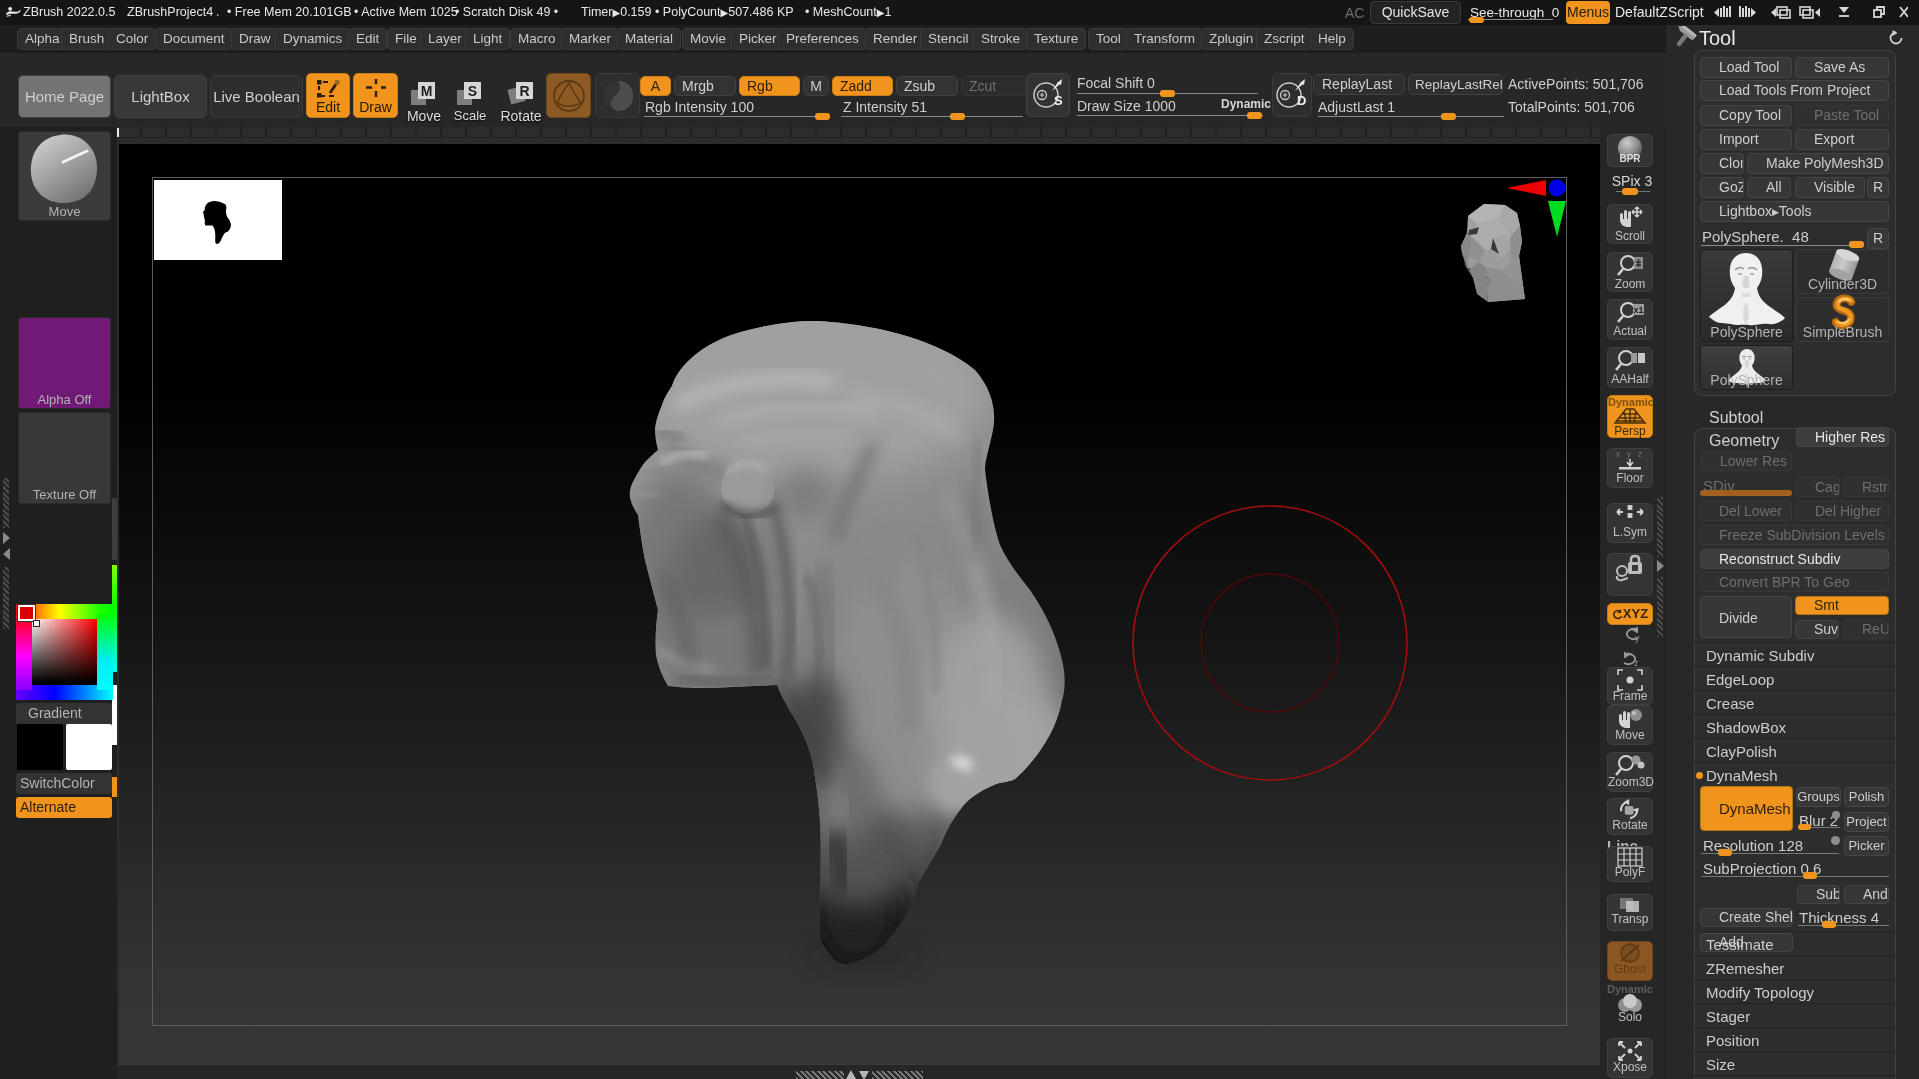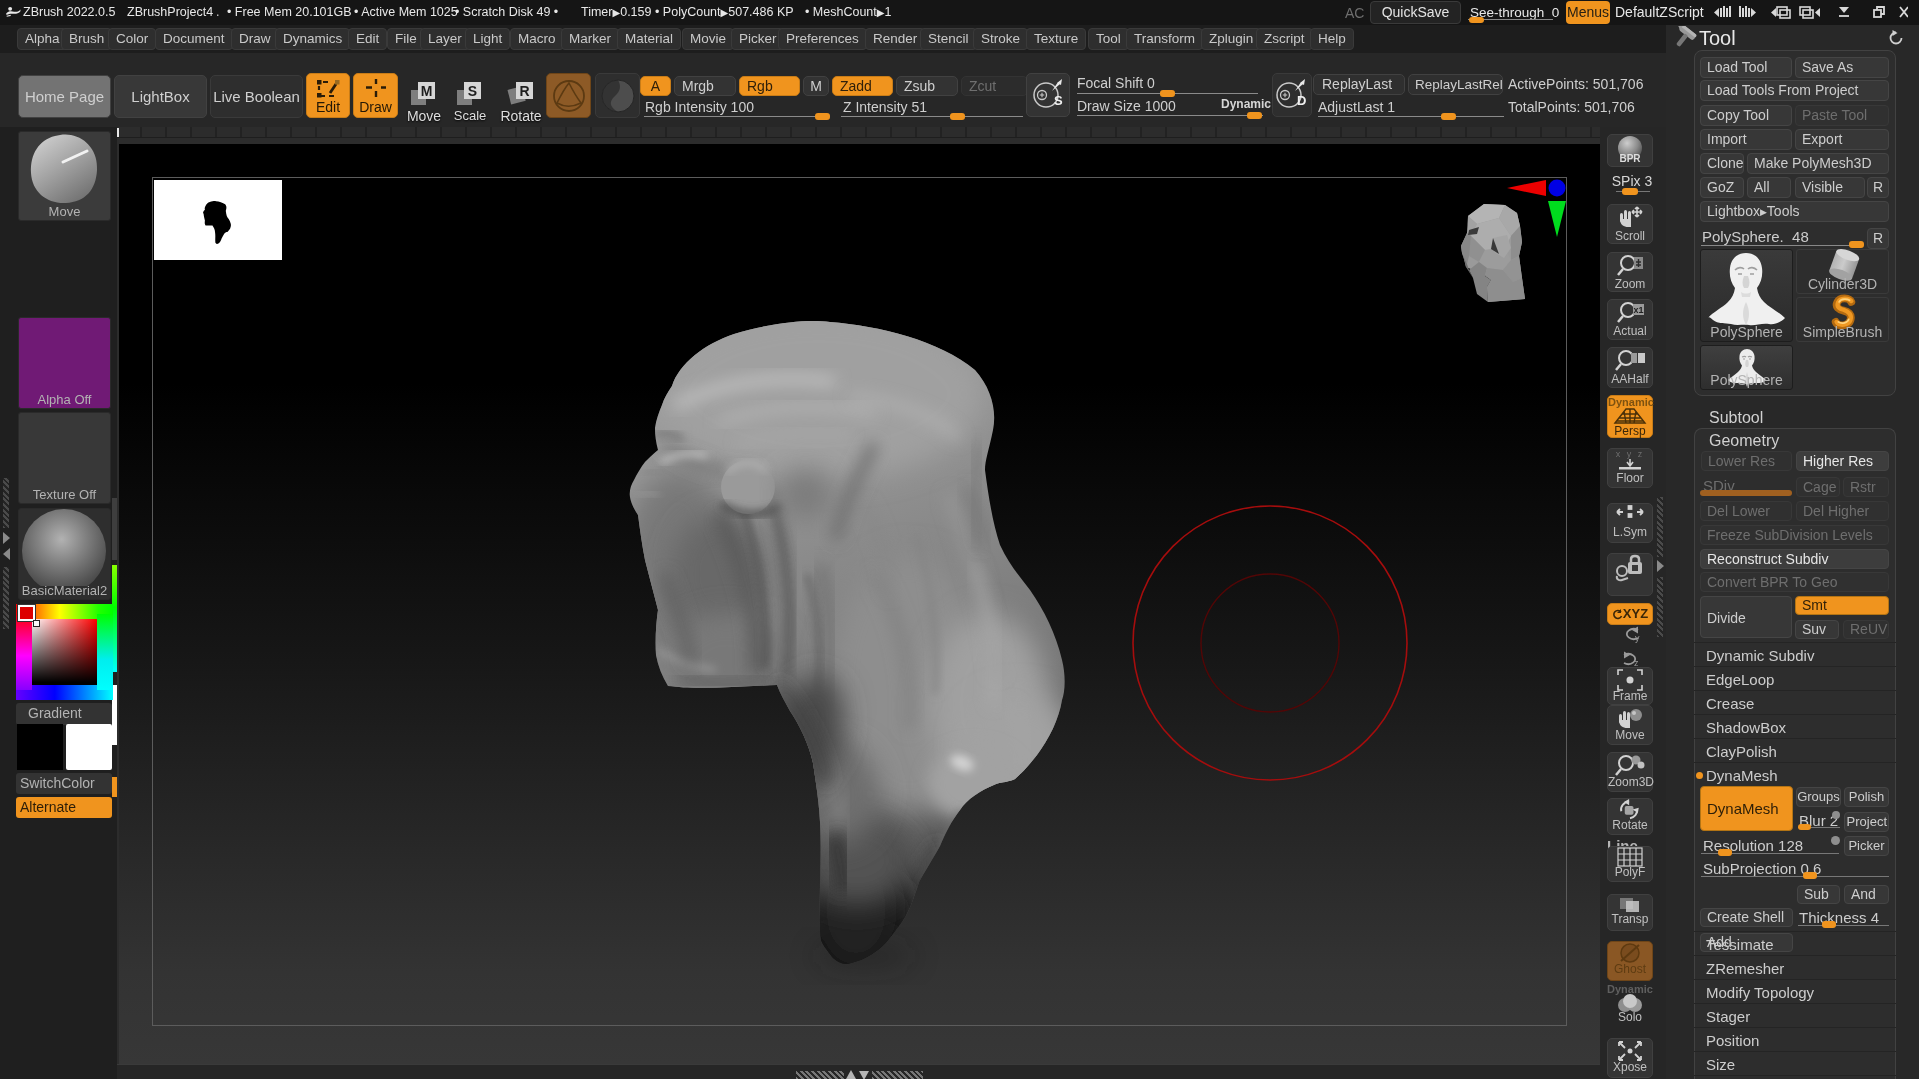--- a/index.html
+++ b/index.html
@@ -26,21 +26,21 @@
 
 #canvas { position:absolute; top:127px; left:117px; width:1483px; height:952px; background:#2c2c2c; }
 #tickbar { position:absolute; top:0; left:0; width:1483px; height:11px; background:repeating-linear-gradient(to right,#2c2c2c 0 23px,#222 23px 25px); border-bottom:1px solid #1e1e1e; }
 #cv { position:absolute; top:17px; left:2px; width:1481px; height:920px; background:linear-gradient(#000 0%, #000 26%, #161616 55%, #333333 90%, #373737 100%); }
 #frame { position:absolute; left:33px; top:33px; width:1415px; height:849px; border:1px solid #5c5c5c; }
 
 #rightstrip { position:absolute; top:127px; left:1600px; width:66px; height:952px; background:#262626; }
 .sbtn { position:absolute; left:7px; width:46px; background:#343434; border:1px solid #404040; border-radius:5px; color:#c0c0c0; font-size:11px; text-align:center; }
 
 #rightpanel { position:absolute; top:25px; left:1666px; width:253px; height:1054px; background:#282828; }
-.pbtn { position:absolute; background:#373737; border:1px solid #454545; border-radius:4px; color:#cdcdcd; font-size:14px; padding:0 6px; white-space:nowrap; overflow:hidden; }
+.pbtn { position:absolute; background:#373737; border:1px solid #454545; border-radius:4px; color:#cdcdcd; font-size:14px; padding:0 18px; white-space:nowrap; overflow:hidden; }
 .pbtn.dis { background:#303030; border-color:#383838; color:#6e6e6e; }
 .sect { position:absolute; left:28px; width:202px; color:#cdcdcd; font-size:15px; }
 </style>
 </head>
 <body>
 <div id="root">
   <div id="titlebar">
     <svg class="abs" style="left:5px;top:4px" width="16" height="16" viewBox="0 0 28 21">
       <circle cx="9" cy="5" r="3.4" fill="#e8e8e8"></circle>
       <path d="M2,13 C6,8 12,9 16,10 C21,11 25,9 27,6 L27,9 C24,13 19,14 14,13.5 C9,13 5,14 3,16 Z" fill="#e8e8e8"></path>
@@ -252,34 +252,20 @@
         <path d="M44,30 L68,19" stroke="#f2f2f2" stroke-width="3" fill="none" stroke-linecap="round"></path>
       </svg>
       <div class="tlabel">Move</div>
     </div>
     <div class="tile" style="top:190px;height:92px;background:#701a75">
       <div class="tlabel">Alpha Off</div>
     </div>
     <div class="tile" style="top:285px;height:92px;background:#383838">
       <div class="tlabel">Texture Off</div>
     </div>
-    <div class="tile" style="top:381px;height:92px;background:#2e2e2e">
-      <svg width="91" height="77" viewBox="0 0 91 77">
-        <defs>
-            <radialGradient id="bmg" cx="47%" cy="36%" r="70%">
-              <stop offset="0%" stop-color="#b2b2b2"></stop>
-              <stop offset="40%" stop-color="#828282"></stop>
-              <stop offset="85%" stop-color="#4e4e4e"></stop>
-              <stop offset="100%" stop-color="#424242"></stop>
-            </radialGradient>
-          </defs>
-        <circle cx="45" cy="42" r="42" fill="url(#bmg)"></circle>
-      </svg>
-      <div class="tlabel">BasicMaterial2</div>
-    </div>
     <div class="abs" style="left:16px;top:477px;width:97px;height:96px">
       <div class="abs" style="left:0;top:0;width:97px;height:15px;background:linear-gradient(to right,#f00,#ff0 45%,#2f0 85%,#0f0)"></div>
       <div class="abs" style="left:0;top:81px;width:97px;height:15px;background:linear-gradient(to right,#60f,#00f 40%,#0ff)"></div>
       <div class="abs" style="left:0;top:10px;width:16px;height:76px;background:linear-gradient(#f00,#f0f 55%,#80f)"></div>
       <div class="abs" style="left:81px;top:10px;width:16px;height:76px;background:linear-gradient(#0f0,#0ee 60%,#0ff)"></div>
       <div class="abs" style="left:16px;top:15px;width:65px;height:66px;background:linear-gradient(rgba(0,0,0,0),#000 96%),linear-gradient(to right,#fff,#f00)"></div>
       <div class="abs" style="left:2px;top:1px;width:17px;height:16px;background:#d00;border:2px solid #fff;outline:1px solid #333"></div>
       <div class="abs" style="left:17px;top:16px;width:7px;height:7px;background:#f8f8f8;border:1px solid #222"></div>
     </div>
     <div class="abs" style="left:16px;top:576px;width:96px;height:22px;background:#333;border-radius:3px;color:#b3b3b3;font-size:14px;padding-left:12px;line-height:21px">Gradient</div>
@@ -695,21 +681,21 @@
         <path d="M21,24 C19,29 19,34 21,39 C23,34 23,29 21,24" fill="#d8d8d8"></path>
       </svg>
       <div class="tlabel" style="font-size:14px">PolySphere</div>
     </div>
 
     <span class="abs" style="left:43px;top:384px;color:#d0d0d0;font-size:16px">Subtool</span>
 
     <div class="abs" style="left:28px;top:403px;width:202px;height:676px;background:#2d2d2d;border:1px solid #424242;border-radius:8px 8px 0 0;border-bottom:none"></div>
     <span class="abs" style="left:43px;top:407px;color:#d0d0d0;font-size:16px">Geometry</span>
     <span class="pbtn dis" style="left:35px;top:426px;width:91px;height:20px;line-height:18px">Lower Res</span>
-    <span class="pbtn" style="left:130px;top:426px;width:93px;height:20px;line-height:18px;background:#3d3d3d;color:#e6e6e6">Higher Res</span>
+    <span class="pbtn" style="left:130px;top:402px;width:93px;height:20px;line-height:18px;background:#3d3d3d;color:#e6e6e6">Higher Res</span>
     <span class="abs" style="left:37px;top:452px;color:#6e6e6e;font-size:15px">SDiv</span>
     <div class="abs" style="left:34px;top:465px;width:92px;height:6px;background:#a06020;border-radius:3px"></div>
     <span class="pbtn dis" style="left:130px;top:452px;width:44px;height:20px;line-height:18px">Cage</span>
     <span class="pbtn dis" style="left:177px;top:452px;width:46px;height:20px;line-height:18px">Rstr</span>
     <span class="pbtn dis" style="left:34px;top:476px;width:92px;height:20px;line-height:18px">Del Lower</span>
     <span class="pbtn dis" style="left:130px;top:476px;width:93px;height:20px;line-height:18px">Del Higher</span>
     <span class="pbtn dis" style="left:34px;top:500px;width:189px;height:20px;line-height:18px">Freeze SubDivision Levels</span>
     <span class="pbtn" style="left:34px;top:524px;width:189px;height:20px;line-height:18px;background:#3d3d3d;color:#e6e6e6">Reconstruct Subdiv</span>
     <span class="pbtn dis" style="left:34px;top:547px;width:189px;height:20px;line-height:18px">Convert BPR To Geo</span>
     <span class="pbtn" style="left:34px;top:571px;width:92px;height:42px;padding-top:13px;line-height:16px">Divide</span>
@@ -735,21 +721,21 @@
       <span style="position:absolute;left:2px;top:9px;width:7px;height:7px;border-radius:50%;background:#f0941e"></span>
       <span style="position:absolute;left:12px;top:4px">DynaMesh</span>
     </div>
     <span class="pbtn" style="left:34px;top:761px;width:93px;height:45px;line-height:43px;background:#f0941e;border-color:#b37414;color:#2c1e08;font-size:15px">DynaMesh</span>
     <span class="pbtn" style="left:130px;top:762px;width:45px;height:20px;line-height:18px;padding:0;font-size:13px;text-align:center">Groups</span>
     <span class="pbtn" style="left:178px;top:762px;width:45px;height:20px;line-height:18px;padding:0 1px;font-size:13px;text-align:center">Polish</span>
     <span class="abs" style="left:133px;top:787px;color:#cdcdcd;font-size:15px">Blur 2</span>
     <span class="abs" style="left:166px;top:786px;width:8px;height:8px;border-radius:50%;background:#8e8e8e"></span>
     <div class="abs" style="left:132px;top:802px;width:42px;height:1px;background:#777"></div>
     <div class="abs" style="left:132px;top:799px;width:13px;height:6px;background:#f0941e;border-radius:3px"></div>
-    <span class="pbtn" style="left:178px;top:787px;width:45px;height:20px;line-height:18px;padding:0 1px;font-size:13px;text-align:right">Project</span>
+    <span class="pbtn" style="left:178px;top:787px;width:45px;height:20px;line-height:18px;padding:0 1px;font-size:13px;text-align:center">Project</span>
     <span class="abs" style="left:37px;top:812px;color:#cdcdcd;font-size:15px">Resolution 128</span>
     <span class="abs" style="left:165px;top:811px;width:9px;height:9px;border-radius:50%;background:#8e8e8e"></span>
     <div class="abs" style="left:35px;top:828px;width:138px;height:1px;background:#777"></div>
     <div class="abs" style="left:52px;top:824px;width:14px;height:7px;background:#f0941e;border-radius:3px"></div>
     <span class="pbtn" style="left:178px;top:811px;width:45px;height:20px;line-height:18px;padding:0 1px;font-size:13px;text-align:center">Picker</span>
     <span class="abs" style="left:37px;top:835px;color:#cdcdcd;font-size:15px">SubProjection 0.6</span>
     <div class="abs" style="left:35px;top:851px;width:188px;height:1px;background:#777"></div>
     <div class="abs" style="left:137px;top:847px;width:14px;height:7px;background:#f0941e;border-radius:3px"></div>
     <span class="pbtn" style="left:34px;top:908px;width:93px;height:19px;line-height:17px">Add</span>
     <span class="pbtn" style="left:131px;top:860px;width:43px;height:19px;line-height:17px">Sub</span>

